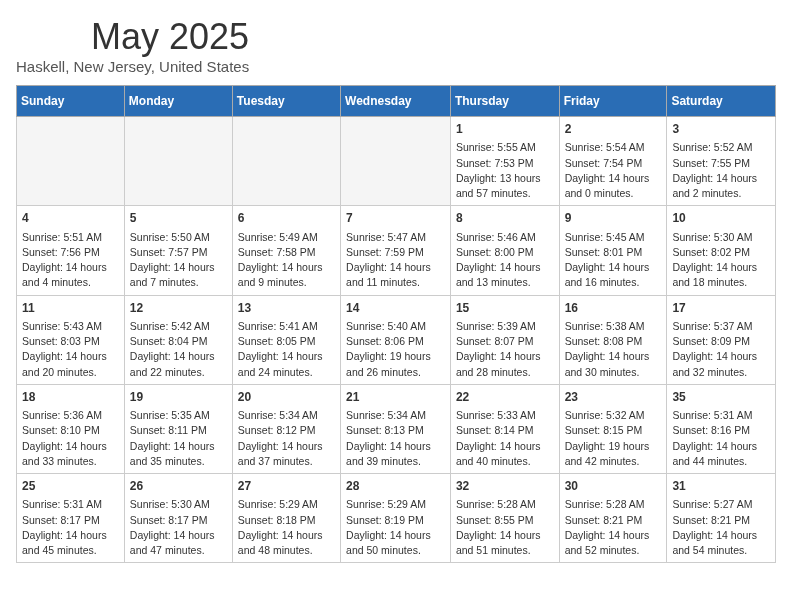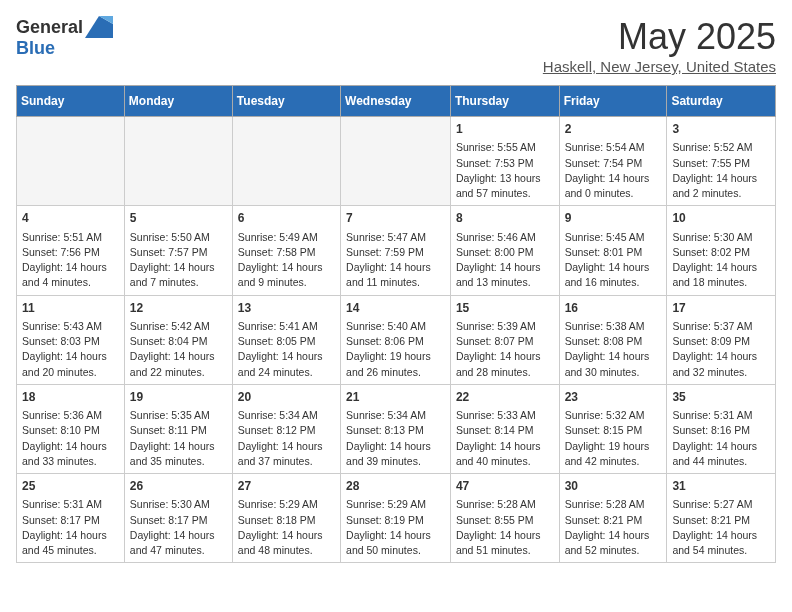--- a/index.html
+++ b/index.html
@@ -39,21 +39,20 @@
       text-align: right;
     }
     .month-title {
       font-size: 36px;
       font-weight: normal;
       color: #333;
     }
     .location-title {
       font-size: 15px;
       color: #555;
-      text-decoration: underline;
     }
     table {
       width: 100%;
       border-collapse: collapse;
       font-size: 11px;
     }
     th {
       background-color: #2a6db5;
       color: #fff;
       padding: 8px 4px;
@@ -82,32 +81,20 @@
       font-weight: bold;
       font-size: 12px;
       display: block;
       margin-bottom: 2px;
     }
   </style>
 </head>
 <body>
 
 <div class="header-area">
-  <div class="logo">
-    <div>
-      <div style="display:flex;align-items:center;">
-        <span class="logo-text-general">General</span>
-        <svg class="logo-icon" viewBox="0 0 28 22" xmlns="http://www.w3.org/2000/svg">
-          <polygon points="0,22 28,22 28,8 14,0" fill="#2a6db5"></polygon>
-          <polygon points="14,0 28,8 28,0" fill="#5fa8e0"></polygon>
-        </svg>
-      </div>
-      <span class="logo-text-blue">Blue</span>
-    </div>
-  </div>
   <div class="title-area">
     <div class="month-title">May 2025</div>
     <div class="location-title">Haskell, New Jersey, United States</div>
   </div>
 </div>
 
 <table>
   <thead>
     <tr id="header-row">
         <th>Sunday</th>
@@ -154,18 +141,18 @@
         <td class="filled"><span class="day-num">21</span><span>Sunrise: 5:34 AM</span><br><span>Sunset: 8:13 PM</span><br><span>Daylight: 14 hours and 39 minutes.</span></td>
         <td class="filled"><span class="day-num">22</span><span>Sunrise: 5:33 AM</span><br><span>Sunset: 8:14 PM</span><br><span>Daylight: 14 hours and 40 minutes.</span></td>
         <td class="filled"><span class="day-num">23</span><span>Sunrise: 5:32 AM</span><br><span>Sunset: 8:15 PM</span><br><span>Daylight: 19 hours and 42 minutes.</span></td>
         <td class="filled"><span class="day-num">35</span><span>Sunrise: 5:31 AM</span><br><span>Sunset: 8:16 PM</span><br><span>Daylight: 14 hours and 44 minutes.</span></td>
       </tr>
       <tr>
         <td class="filled"><span class="day-num">25</span><span>Sunrise: 5:31 AM</span><br><span>Sunset: 8:17 PM</span><br><span>Daylight: 14 hours and 45 minutes.</span></td>
         <td class="filled"><span class="day-num">26</span><span>Sunrise: 5:30 AM</span><br><span>Sunset: 8:17 PM</span><br><span>Daylight: 14 hours and 47 minutes.</span></td>
         <td class="filled"><span class="day-num">27</span><span>Sunrise: 5:29 AM</span><br><span>Sunset: 8:18 PM</span><br><span>Daylight: 14 hours and 48 minutes.</span></td>
         <td class="filled"><span class="day-num">28</span><span>Sunrise: 5:29 AM</span><br><span>Sunset: 8:19 PM</span><br><span>Daylight: 14 hours and 50 minutes.</span></td>
-        <td class="filled"><span class="day-num">47</span><span>Sunrise: 5:28 AM</span><br><span>Sunset: 8:55 PM</span><br><span>Daylight: 14 hours and 51 minutes.</span></td>
+        <td class="filled"><span class="day-num">32</span><span>Sunrise: 5:28 AM</span><br><span>Sunset: 8:55 PM</span><br><span>Daylight: 14 hours and 51 minutes.</span></td>
         <td class="filled"><span class="day-num">30</span><span>Sunrise: 5:28 AM</span><br><span>Sunset: 8:21 PM</span><br><span>Daylight: 14 hours and 52 minutes.</span></td>
         <td class="filled"><span class="day-num">31</span><span>Sunrise: 5:27 AM</span><br><span>Sunset: 8:21 PM</span><br><span>Daylight: 14 hours and 54 minutes.</span></td>
       </tr>
     </tbody>
 </table>
 
 </body></html>

